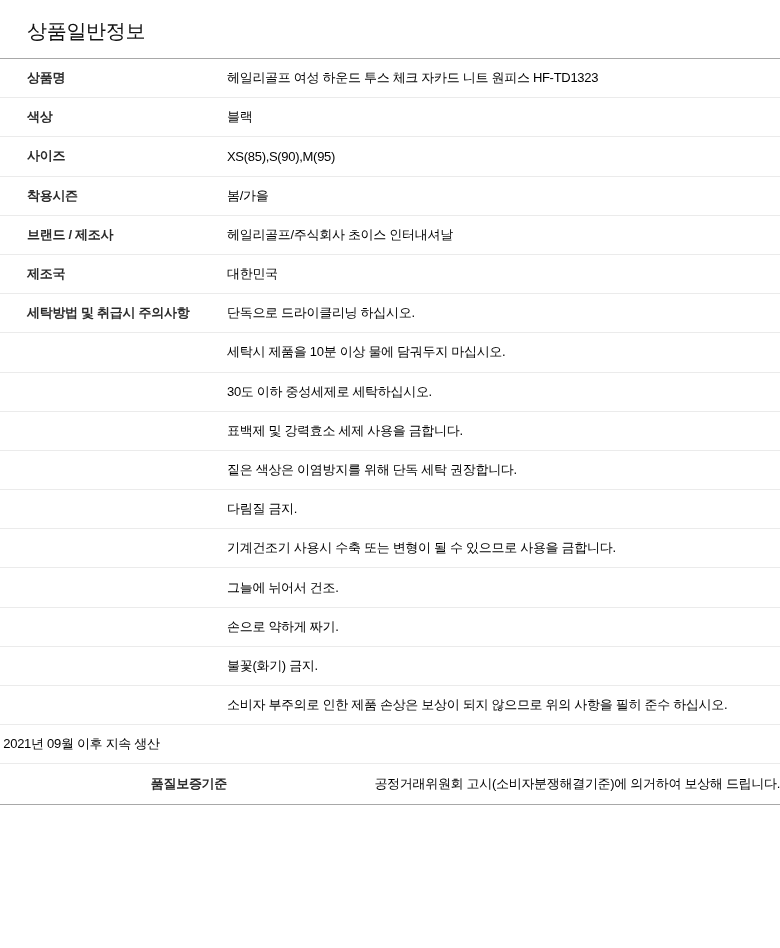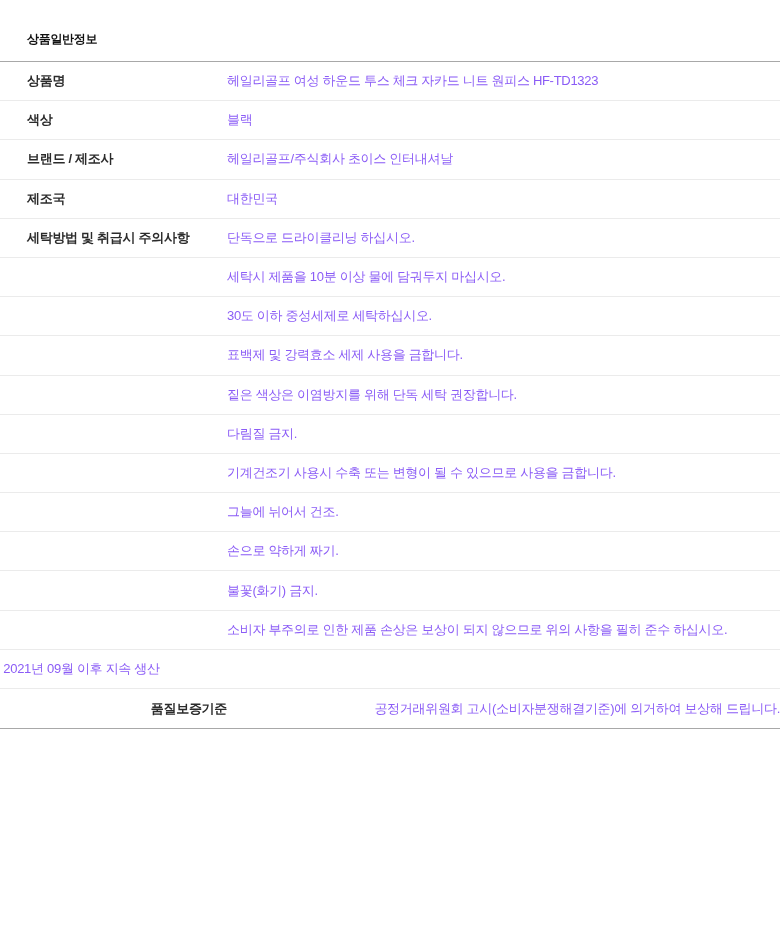--- a/index.html
+++ b/index.html
@@ -8,23 +8,23 @@
     background: #ffffff;
     font-family: "Liberation Sans", "DejaVu Sans", sans-serif;
   }
   .page {
     width: 780px;
     height: 948px;
     background: #ffffff;
     overflow: hidden;
   }
   .section-title {
-    margin: 31px 0 13px 27px;
-    font-size: 12px;
-    font-weight: bold;
+    margin: 18px 0 13px 27px;
+    font-size: 20px;
+    font-weight: normal;
     color: #111111;
     letter-spacing: -0.3px;
   }
   .info-table {
     width: 780px;
     border-top: 1px solid #a8a8a8;
     border-bottom: 1px solid #a8a8a8;
   }
   .row {
     display: flex;
@@ -40,21 +40,21 @@
     font-size: 13px;
     font-weight: bold;
     color: #2b2b2b;
     letter-spacing: -0.3px;
     white-space: nowrap;
   }
   .cell-value {
     flex: 1;
     font-size: 13px;
     font-weight: normal;
-    color: #8b5cf6;
+    color: #000000;
     letter-spacing: -0.3px;
     white-space: pre-wrap;
     overflow: hidden;
   }
 </style>
 </head>
 <body>
 
 <div class="page">
   <h2 class="section-title">상품일반정보</h2>
@@ -64,21 +64,29 @@
     <div class="cell-label">상품명</div>
     <div class="cell-value">헤일리골프 여성 하운드 투스 체크 자카드 니트 원피스 HF-TD1323</div>
   </div>
 
 
   <div class="row">
     <div class="cell-label">색상</div>
     <div class="cell-value">블랙</div>
   </div>
 
+  <div class="row">
+    <div class="cell-label">사이즈</div>
+    <div class="cell-value">XS(85),S(90),M(95)</div>
+  </div>
 
+  <div class="row">
+    <div class="cell-label">착용시즌</div>
+    <div class="cell-value">봄/가을</div>
+  </div>
 
   <div class="row">
     <div class="cell-label">브랜드 / 제조사</div>
     <div class="cell-value">헤일리골프/주식회사 초이스 인터내셔날</div>
   </div>
 
   <div class="row">
     <div class="cell-label">제조국</div>
     <div class="cell-value">대한민국</div>
   </div>

